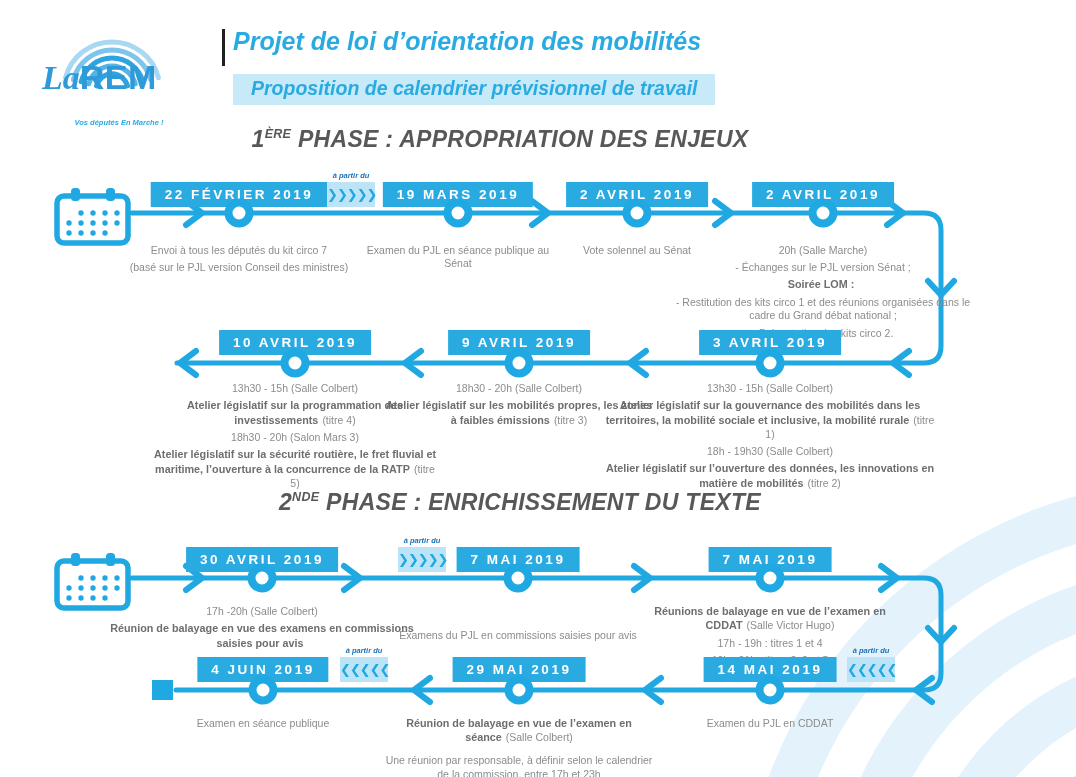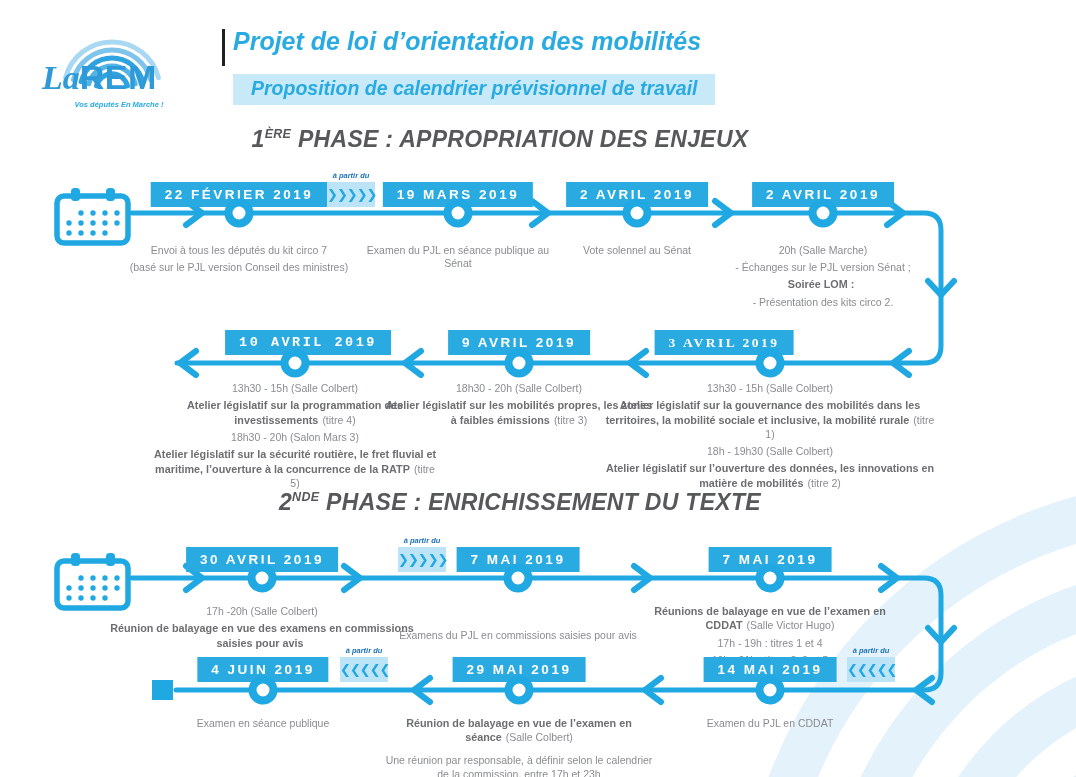--- a/index.html
+++ b/index.html
@@ -6,21 +6,21 @@
   .page{position:relative;width:1076px;height:777px;background:#fff;overflow:hidden;
         font-family:"Liberation Sans","DejaVu Sans",sans-serif;}
   .ring{position:absolute;border-radius:50%;border:46px solid #E3F2FB;}
 
   
   .logo{position:absolute;left:30px;top:12px;width:175px;height:102px;}
   .logo svg{position:absolute;left:22px;top:2px;}
   .brand{position:absolute;left:12px;top:46px;font-size:34px;color:#2E9BD8;white-space:nowrap;}
   .brand .la{font-family:"Liberation Serif","DejaVu Serif",serif;font-style:italic;font-weight:bold;}
   .brand .rem{font-weight:bold;letter-spacing:.5px;}
-  .tagline{position:absolute;left:14px;top:88px;width:150px;text-align:center;font-size:7.5px;
+  .tagline{position:absolute;left:14px;top:106px;width:150px;text-align:center;font-size:7.5px;
            font-weight:bold;font-style:italic;color:#29ABE2;}
   .caret{position:absolute;left:222px;top:29px;width:3px;height:37px;background:#231F20;}
   .doc-title{position:absolute;left:233px;top:27px;font-size:25px;font-weight:bold;font-style:italic;
              color:#29ABE2;white-space:nowrap;}
   .doc-subtitle{position:absolute;left:233px;top:74px;background:#C7E9F8;color:#29ABE2;
                 font-size:19.5px;font-weight:bold;font-style:italic;padding:3px 18px 5px;white-space:nowrap;}
 
   .phase-title{position:absolute;left:0;width:1000px;text-align:center;font-size:23px;font-weight:bold;
                font-style:italic;color:#57585A;letter-spacing:.3px;}
   .phase-title sup{font-size:12.5px;}
@@ -137,40 +137,41 @@
     <div class="desc" style="left:637px;top:70px;width:220px;">
       <p><span class="b"></span><span class="r">Vote solennel au Sénat</span></p>
     </div>
 
     <div class="badge" style="left:823px;top:12px;">2 AVRIL 2019</div>
     <div class="dot" style="left:823px;top:43px;"></div>
     <div class="desc" style="left:823px;top:70px;width:300px;">
       <p><span class="b"></span><span class="r">20h (Salle Marche)</span></p>
       <p><span class="b"></span><span class="r">- Échanges sur le PJL version Sénat ;</span></p>
       <p><span class="b">Soirée LOM :</span><span class="r"></span></p>
+      <p><span class="b"></span><span class="r">- Restitution des kits circo 1 et des réunions organisées dans le cadre du Grand débat national ;</span></p>
       <p><span class="b"></span><span class="r">- Présentation des kits circo 2.</span></p>
     </div>
 
-    <div class="badge" style="left:308px;top:160px;font-family:Liberation Mono, monospace;">10 AVRIL 2019</div>
+    <div class="badge" style="left:295px;top:160px;">10 AVRIL 2019</div>
     <div class="dot" style="left:295px;top:193px;"></div>
     <div class="desc" style="left:295px;top:208px;width:290px;">
       <p><span class="b"></span><span class="r">13h30 - 15h (Salle Colbert)</span></p>
       <p><span class="b">Atelier législatif sur la programmation des investissements</span><span class="r">(titre 4)</span></p>
       <p><span class="b"></span><span class="r">18h30 - 20h (Salon Mars 3)</span></p>
       <p><span class="b">Atelier législatif sur la sécurité routière, le fret fluvial et maritime, l’ouverture à la concurrence de la RATP</span><span class="r">(titre 5)</span></p>
     </div>
 
     <div class="badge" style="left:519px;top:160px;">9 AVRIL 2019</div>
     <div class="dot" style="left:519px;top:193px;"></div>
     <div class="desc" style="left:519px;top:208px;width:270px;">
       <p><span class="b"></span><span class="r">18h30 - 20h (Salle Colbert)</span></p>
       <p><span class="b">Atelier législatif sur les mobilités propres, les zones à faibles émissions</span><span class="r">(titre 3)</span></p>
     </div>
 
-    <div class="badge" style="left:724px;top:160px;font-family:Liberation Serif, serif;">3 AVRIL 2019</div>
+    <div class="badge" style="left:770px;top:160px;">3 AVRIL 2019</div>
     <div class="dot" style="left:770px;top:193px;"></div>
     <div class="desc" style="left:770px;top:208px;width:330px;">
       <p><span class="b"></span><span class="r">13h30 - 15h (Salle Colbert)</span></p>
       <p><span class="b">Atelier législatif sur la gouvernance des mobilités dans les territoires, la mobilité sociale et inclusive, la mobilité rurale</span><span class="r">(titre 1)</span></p>
       <p><span class="b"></span><span class="r">18h - 19h30 (Salle Colbert)</span></p>
       <p><span class="b">Atelier législatif sur l’ouverture des données, les innovations en matière de mobilités</span><span class="r">(titre 2)</span></p>
     </div>
   </div>
 
   <div class="phase-title" style="top:489px;padding-left:20px;">

